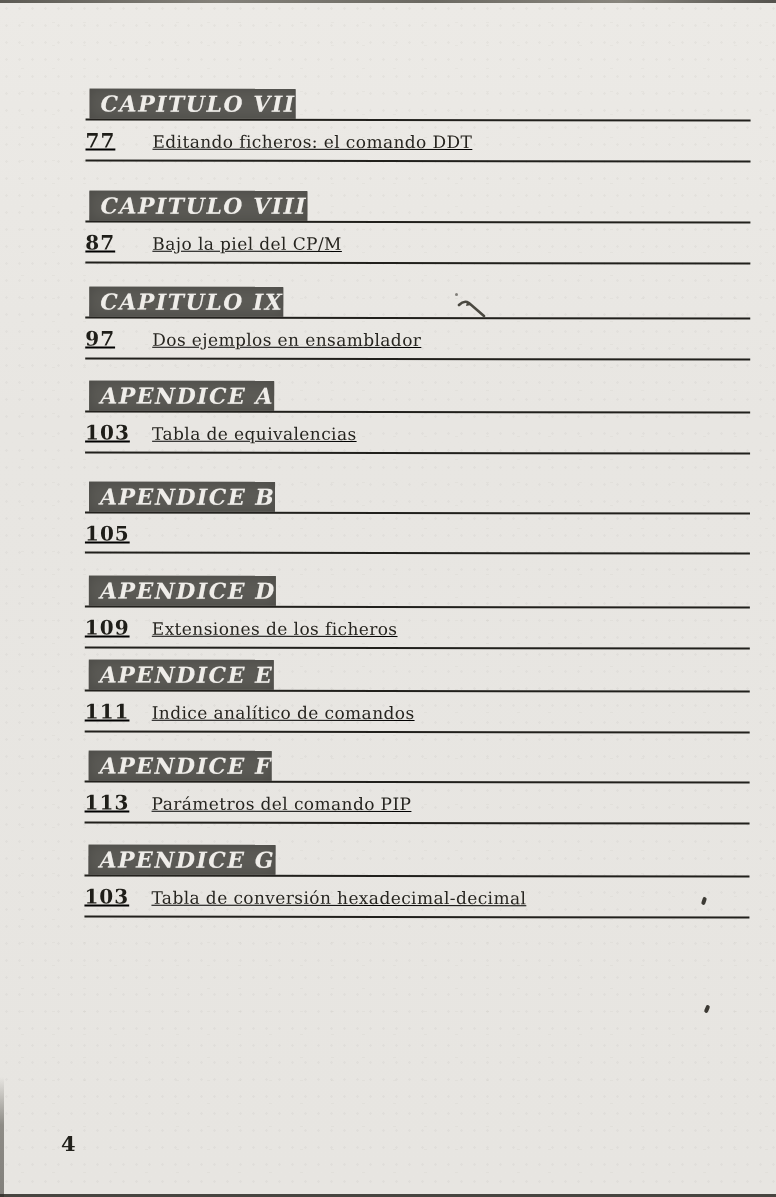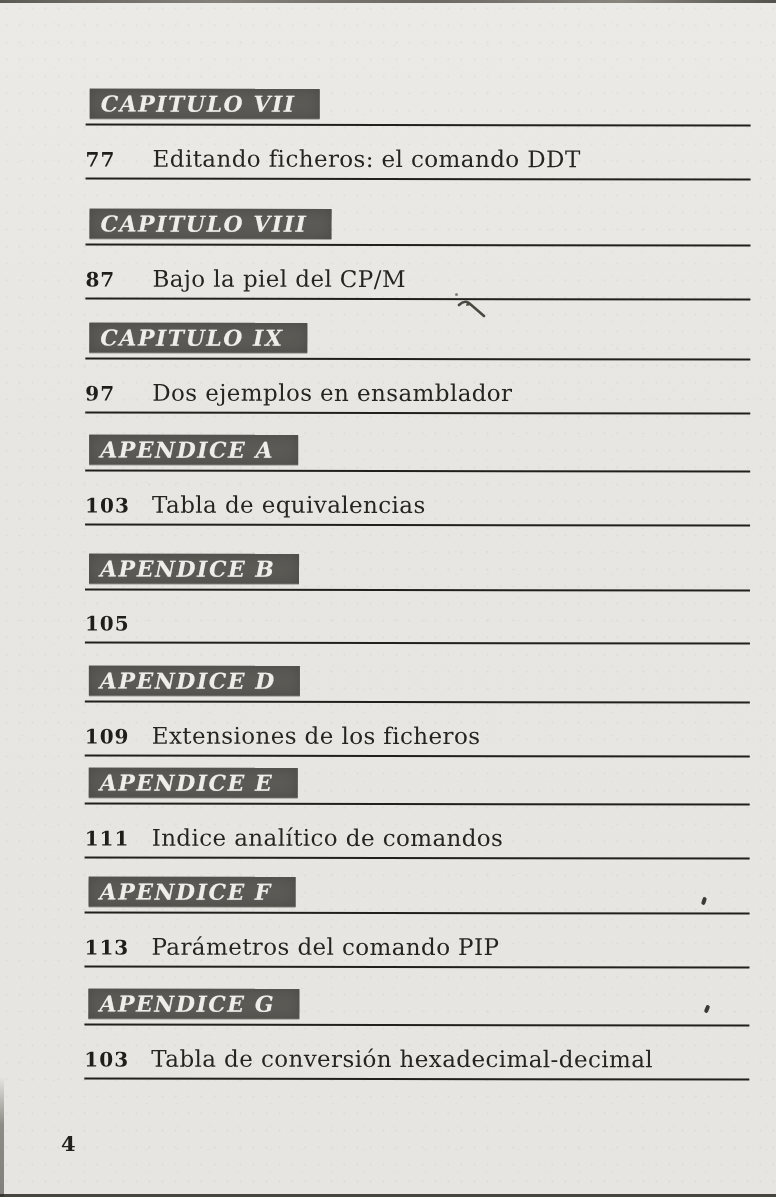--- a/index.html
+++ b/index.html
@@ -37,39 +37,39 @@
   .section:nth-child(9){margin-bottom:16px;}
 
   .badge{
     display:inline-block;margin-left:4px;
     background:#5b5a55;
     color:#efede9;
     font-family:"DejaVu Serif","Liberation Serif",serif;
     font-style:italic;font-weight:bold;
     font-size:22px;line-height:24px;
     letter-spacing:1.5px;
-    padding:3px 24px 3px 11px;
+    padding:3px 0 3px 11px;
     box-shadow:0 1px 0 rgba(40,38,33,.35), inset 0 0 14px rgba(0,0,0,.18);
     text-shadow:0 0 1px rgba(255,255,255,.35);
     white-space:nowrap;
   }
   .entry{
     display:flex;align-items:baseline;
-    margin-top:5px;
     border-top:2px solid #21201c;
     border-bottom:2px solid #21201c;
-    padding:21px 0 6px 0;
+    padding:8px 0 6px 0;
+    text-decoration:underline;
   }
   .num{
     flex:0 0 67px;
     font-weight:bold;font-size:20px;line-height:24px;
     letter-spacing:1px;color:#1f1e19;
   }
   .title{
-    font-size:23px;line-height:24px;
+    font-size:17px;line-height:24px;
     letter-spacing:.4px;color:#26241f;
     white-space:nowrap;
     text-align:center;
   }
   .page-number{
     position:absolute;left:61px;top:1131px;
     font-weight:bold;font-size:21px;color:#22211c;
   }
   .pen-mark{position:absolute;left:457px;top:299px;}
   .speck{position:absolute;background:#3c3a34;border-radius:2px;}

